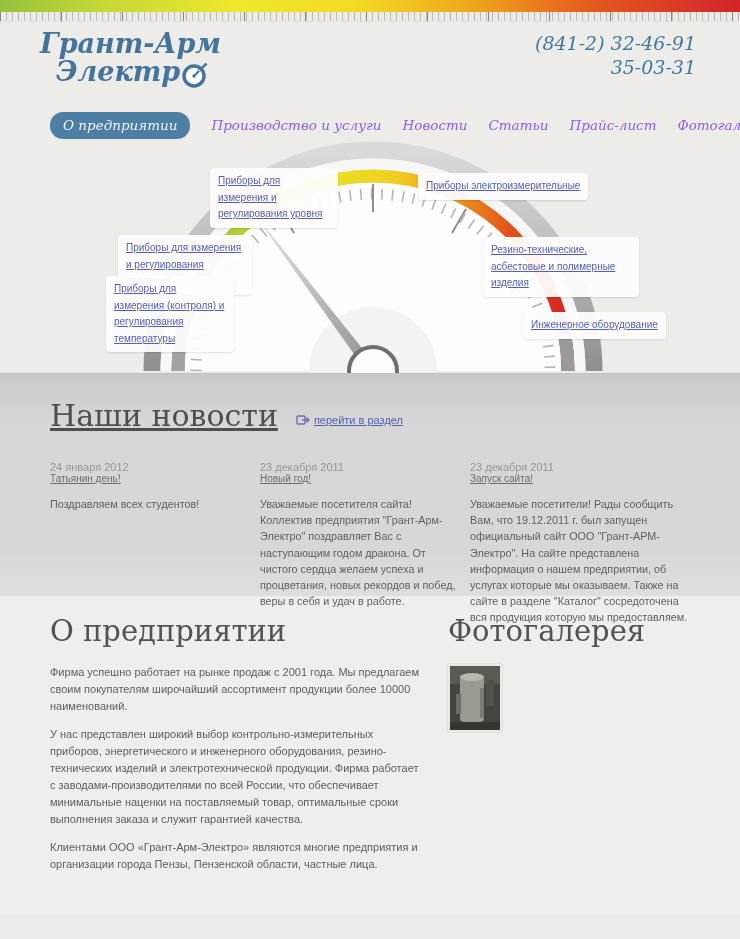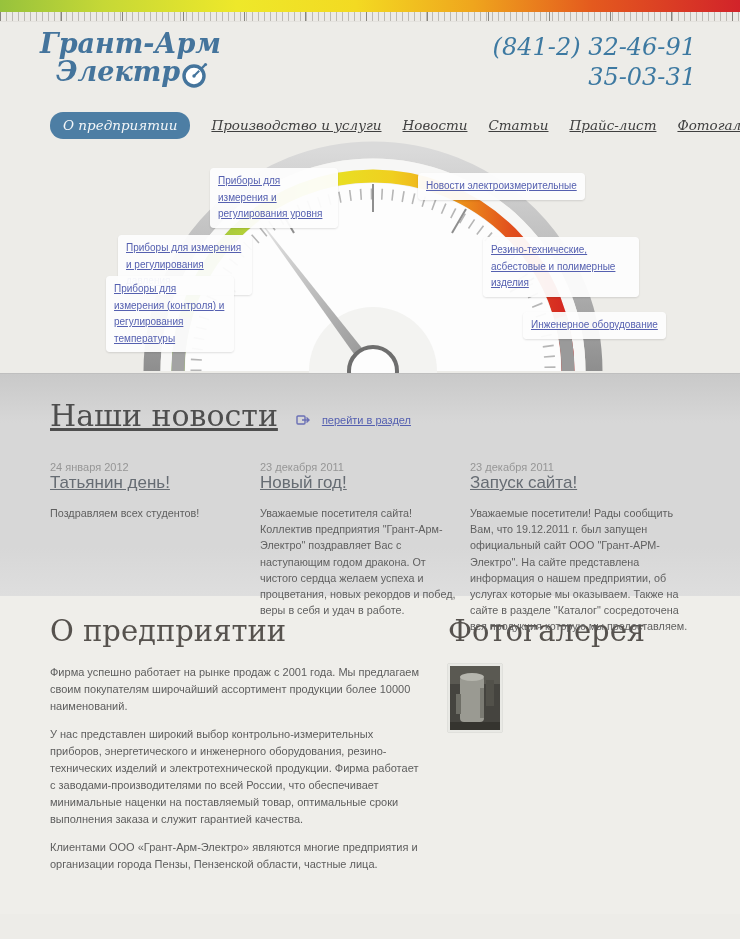--- a/index.html
+++ b/index.html
@@ -23,45 +23,45 @@
     border-bottom:1px solid #e4e2de;
   }
   
   .header{position:relative;height:88px;}
   .logo{position:absolute;left:40px;top:8px;color:#44749c;
     font-family:"DejaVu Serif",serif;font-style:italic;font-weight:bold;line-height:1.05;}
   .logo .l1{font-size:27px;}
   .logo .l2{font-size:27px;margin-left:16px;display:flex;align-items:center;}
   .logo-gauge{margin-left:1px;position:relative;top:2px;}
   .phones{position:absolute;right:44px;top:10px;text-align:right;color:#3d79a1;
-    font-family:"DejaVu Serif",serif;font-style:italic;font-size:24px;line-height:1.25;}
+    font-family:"DejaVu Serif",serif;font-style:italic;font-size:19px;line-height:1.25;}
   
   .nav{position:relative;height:30px;padding-left:50px;display:flex;align-items:center;gap:21px;
     font-family:"DejaVu Serif",serif;font-style:italic;font-size:13.5px;}
-  .nav a{color:#404040;text-decoration:underline;cursor:pointer;white-space:nowrap;}
+  .nav a{color:#8b5cf6;cursor:pointer;white-space:nowrap;}
   .nav a.active{background:#4d7ea4;color:#f3f6f8;text-decoration:none;
     padding:5px 13px 6px;border-radius:13px;}
   
   .gauge-wrap{position:relative;height:233px;overflow:hidden;}
   .gauge-label{position:absolute;background:rgba(253,253,253,.95);border-radius:4px;
     padding:5px 8px;font-size:10px;line-height:1.65;box-shadow:0 1px 2px rgba(0,0,0,.12);}
   .gauge-label a{color:#5560b0;text-decoration:underline;cursor:pointer;}
   
   .news{height:222px;border-top:1px solid #bfbfbf;
     background:linear-gradient(180deg,#c9c9c9 0%,#d7d7d7 22%,#d7d7d7 78%,#dedede 100%);
     position:relative;}
   .news-head{display:flex;align-items:baseline;padding:24px 0 0 50px;}
   .news-title{font-family:"DejaVu Serif",serif;font-size:30px;color:#4e4e4e;font-weight:normal;margin:0;text-decoration:underline;}
-  .goto{margin-left:18px;font-size:11px;color:#5560b0;display:flex;align-items:center;gap:12px;text-align:right;}
+  .goto{margin-left:18px;font-size:11px;color:#5560b0;display:flex;align-items:center;gap:4px;text-align:right;}
   .goto a{color:#5560b0;text-decoration:underline;cursor:pointer;}
   .news-cols{display:flex;padding:28px 0 0 50px;gap:14px;}
   .news-col{width:196px;}
   .news-col:last-child{width:222px;}
   .news-date{color:#969696;font-size:11px;}
-  .news-headline{font-size:17px;margin-bottom:12px;}
+  .news-headline{font-size:10px;margin-bottom:12px;}
   .news-headline a{color:#666c73;text-decoration:underline;cursor:pointer;}
   .news-body{font-size:10.8px;line-height:1.5;color:#5f5f5f;}
   
   .main{background:#efeeea;padding:18px 0 0 50px;display:flex;gap:14px;min-height:300px;}
   .about-col{width:372px;}
   .h2{font-family:"DejaVu Serif",serif;font-size:29px;color:#56524e;font-weight:normal;margin:0 0 16px 0;}
   .about-col p{font-size:11px;line-height:1.55;margin:0 0 11px 0;color:#5d5d5d;}
   .gallery-col{padding-left:12px;}
   .thumb{width:50px;height:64px;border:2px solid #e9e9e5;box-shadow:0 0 1px #999;
     margin-top:6px;cursor:pointer;display:block;}
@@ -140,21 +140,21 @@
     </g>
     <circle cx="373" cy="231" r="64" fill="#f3f3f1"></circle>
     <polygon points="250,68 377.5,227.6 368.5,234.4" fill="url(#needleGrad)"></polygon>
     <circle cx="373" cy="231" r="24" fill="#fdfdfd" stroke="#6e6e6e" stroke-width="4"></circle>
   </svg>
 
   <div class="gauge-label" style="left:210px;top:28px;width:112px;">
     <a>Приборы для измерения и регулирования уровня</a>
   </div>
   <div class="gauge-label" style="left:418px;top:33px;white-space:nowrap;">
-    <a>Новости электроизмерительные</a>
+    <a>Приборы электроизмерительные</a>
   </div>
   <div class="gauge-label" style="left:118px;top:95px;width:118px;">
     <a>Приборы для измерения и регулирования давления</a>
   </div>
   <div class="gauge-label" style="left:483px;top:97px;width:140px;">
     <a>Резино-технические, асбестовые и полимерные изделия</a>
   </div>
   <div class="gauge-label" style="left:106px;top:136px;width:112px;">
     <a>Приборы для измерения (контроля) и регулирования температуры</a>
   </div>

